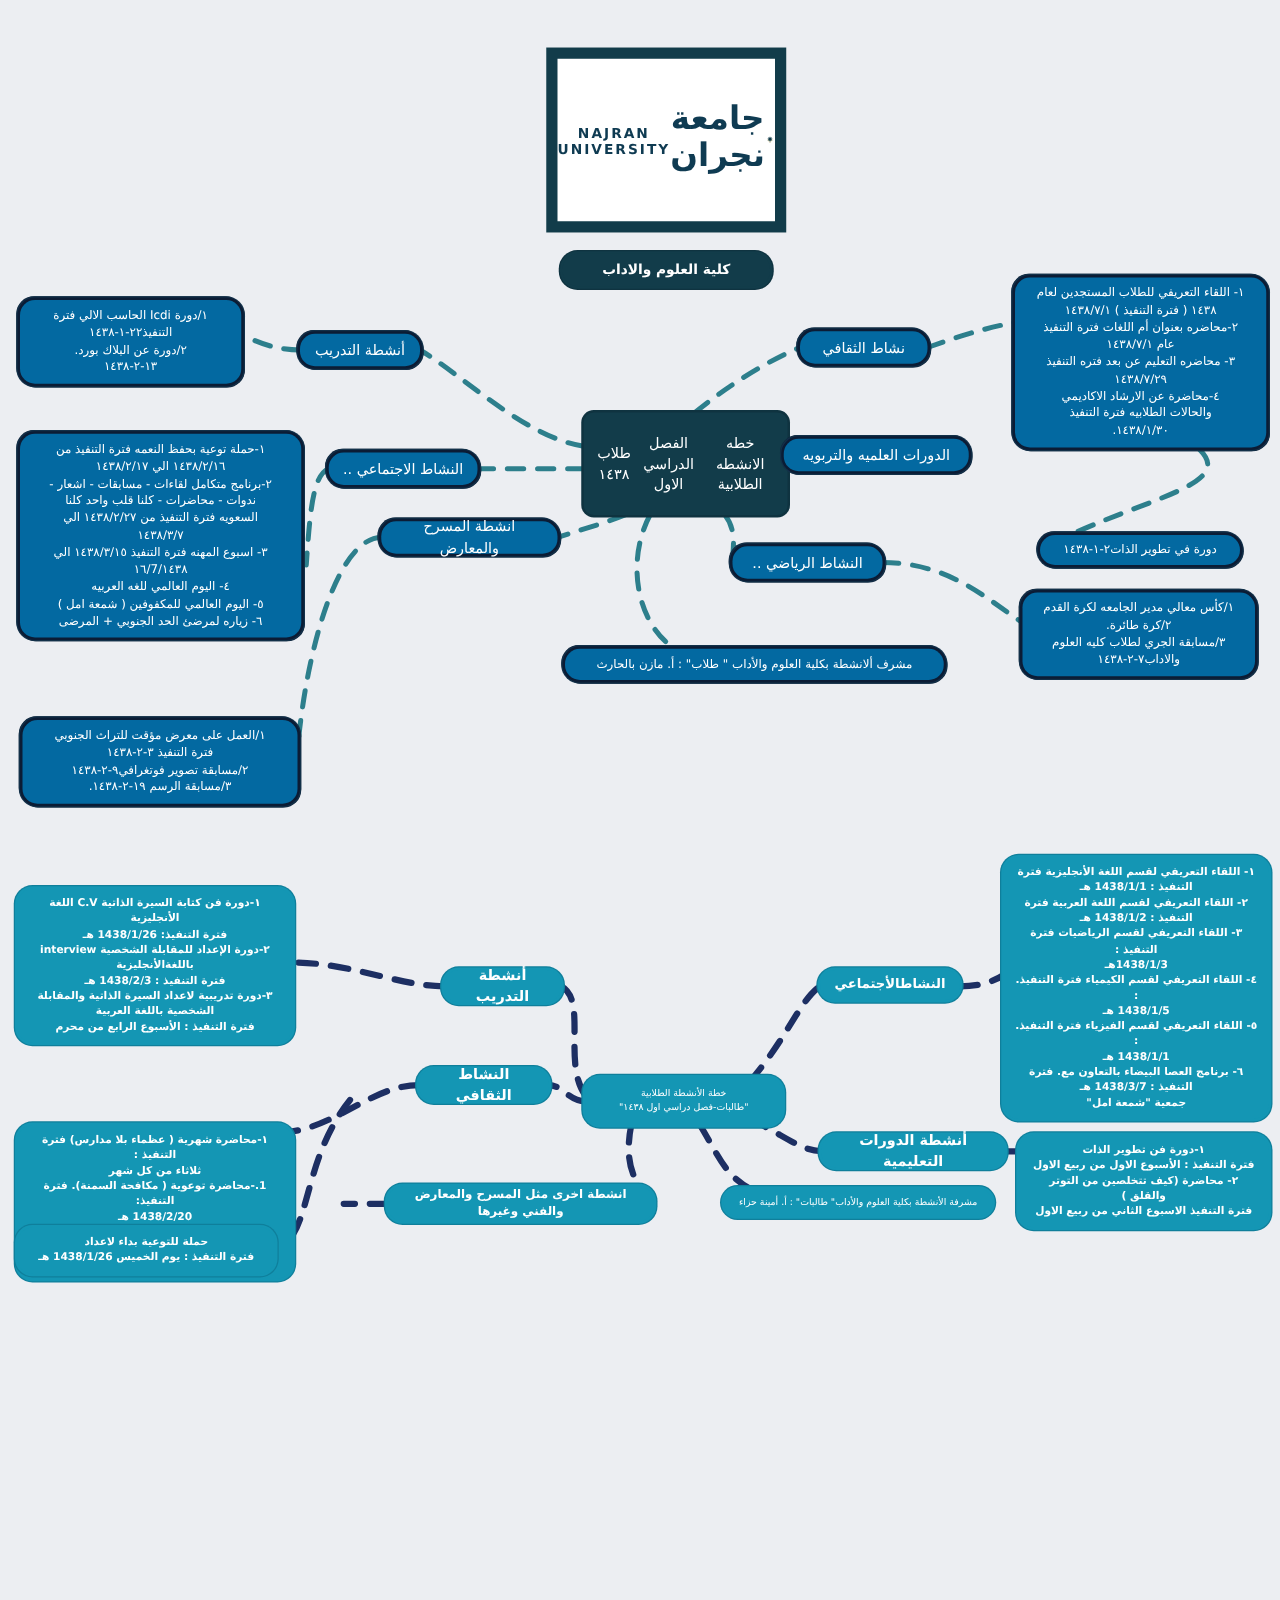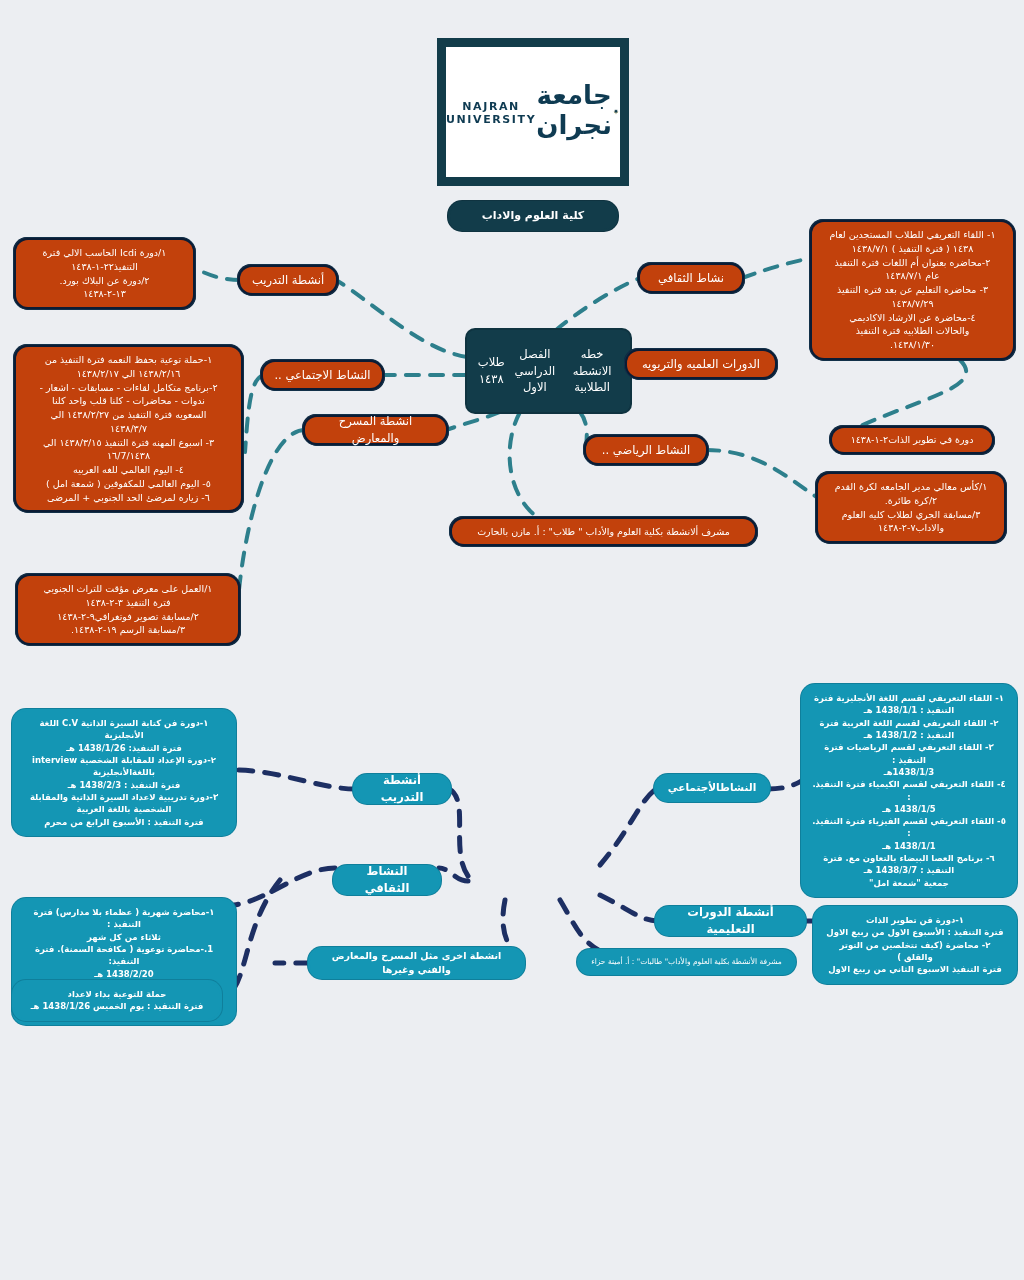--- a/index.html
+++ b/index.html
@@ -21,21 +21,21 @@
     color:#ffffff;
     text-align:center;
     direction:rtl;
     line-height:1.45;
     border-radius:10px;
     padding:6px 9px;
     z-index:3;
   }
   
   .dark{
-    background:#c2410c;
+    background:#0369a1;
     box-shadow:
       0 0 0 2px #0b1c35,
       0 0 0 3px #123049,
       1px 1px 0 2px #11263d,
       -1px -1px 0 2px #11263d;
     border-radius:12px;
   }
   .darkteal{
     background:#123c4a;
     box-shadow:0 0 0 2px #123c4a, 0 0 0 3px #0f3340;
@@ -97,21 +97,21 @@
   #n-culture-box {left:812px;top:222px;width:201px;}
   #n-courses-lbl {left:627px;top:351px;width:148px;height:26px;display:flex;align-items:center;justify-content:center;}
   #n-self-box    {left:832px;top:428px;width:160px;height:24px;display:flex;align-items:center;justify-content:center;}
   #n-sport-lbl   {left:586px;top:437px;width:120px;height:26px;display:flex;align-items:center;justify-content:center;}
   #n-sport-box   {left:818px;top:474px;width:186px;}
   #n-super       {left:452px;top:519px;width:303px;height:25px;display:flex;align-items:center;justify-content:center;}
 
   
   #b-train-lbl   {left:355px;top:776px;width:94px;height:26px;display:flex;align-items:center;justify-content:center;}
   #b-train-box   {left:14px;top:711px;width:220px;}
-  #b-culture-lbl {left:335px;top:855px;width:104px;height:26px;display:flex;align-items:center;justify-content:center;margin-top:12px;}
+  #b-culture-lbl {left:335px;top:855px;width:104px;height:26px;display:flex;align-items:center;justify-content:center;}
   #b-culture-box {left:14px;top:900px;width:220px;}
   #b-diabetes    {left:14px;top:982px;width:206px;}
   #b-center      {left:468px;top:862px;width:158px;height:38px;display:flex;flex-direction:column;align-items:center;justify-content:center;}
   #b-social-lbl  {left:656px;top:776px;width:112px;height:24px;display:flex;align-items:center;justify-content:center;}
   #b-social-box  {left:803px;top:686px;width:212px;}
   #b-edu-lbl     {left:657px;top:908px;width:147px;height:26px;display:flex;align-items:center;justify-content:center;}
   #b-edu-box     {left:815px;top:908px;width:200px;}
   #b-other       {left:310px;top:949px;width:213px;height:28px;display:flex;align-items:center;justify-content:center;}
   #b-super       {left:579px;top:951px;width:215px;height:22px;display:flex;align-items:center;justify-content:center;}
 </style>
@@ -222,20 +222,24 @@
   <div class="node dark t11" id="n-sport-lbl">النشاط الرياضي ..</div>
   <div class="node dark t9" id="n-sport-box">
     <p>١/كأس معالي مدير الجامعه لكرة القدم</p>
     <p>٢/كرة طائرة.</p>
     <p>٣/مسابقة الجري لطلاب كليه العلوم</p>
     <p>والاداب٧-٢-١٤٣٨</p>
   </div>
 
   <div class="node dark t9" id="n-super">مشرف ألانشطة بكلية العلوم والأداب " طلاب" : أ. مازن بالحارث</div>
 
+  <div class="node teal t7" id="b-center">
+    <p>خطة الأنشطة الطلابية</p>
+    <p>"طالبات-فصل دراسي اول ١٤٣٨"</p>
+  </div>
 
   <div class="node teal bold t11" id="b-train-lbl">أنشطة التدريب</div>
   <div class="node teal bold t8" id="b-train-box">
     <p>١-دورة فن كتابة السيرة الذاتية C.V اللغة الأنجليزية</p>
     <p>فترة التنفيذ: 1438/1/26 هـ</p>
     <p>٢-دورة الإعداد للمقابلة الشخصية interview</p>
     <p>باللغةالأنجليزية</p>
     <p>فترة التنفيذ : 1438/2/3 هـ</p>
     <p>٣-دورة تدريبية لاعداد السيرة الذاتية والمقابلة</p>
     <p>الشخصية باللغة العربية</p>

